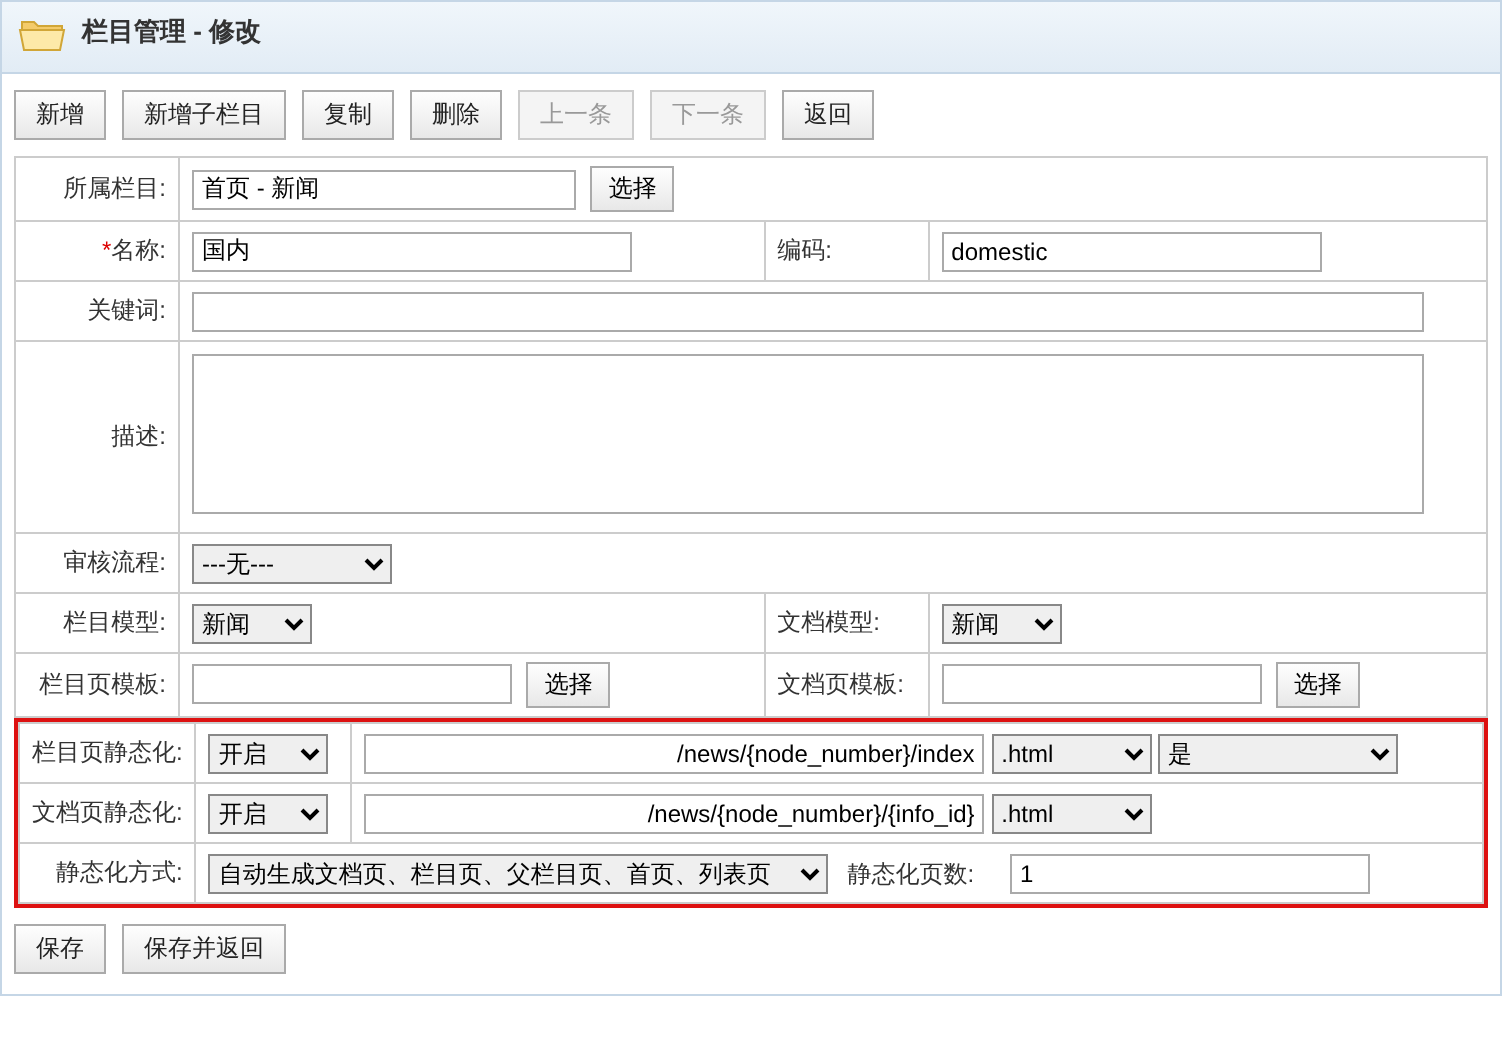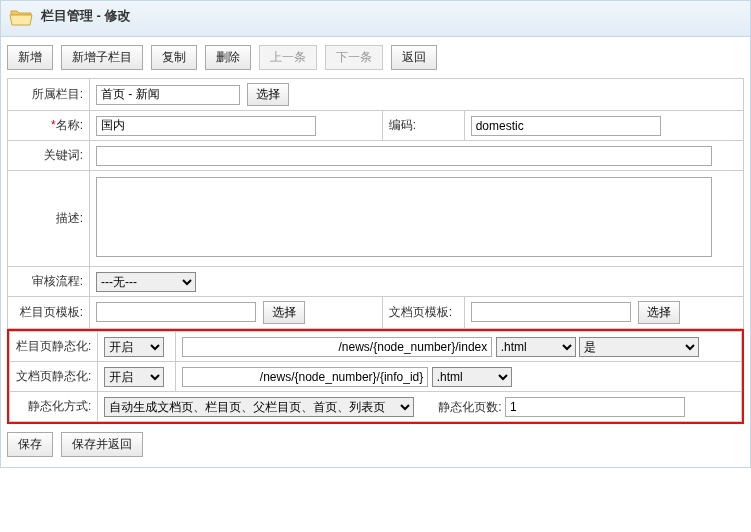--- a/index.html
+++ b/index.html
@@ -51,21 +51,21 @@
       <button class="btn" disabled="">下一条</button>
       <button class="btn">返回</button>
     </div>
 
     <table class="form">
 
       <tbody>
           <tr>
         <td class="lab">所属栏目:</td>
         <td colspan="4">
-          <input type="text" style="width: 144px;" value="首页 - 新闻">
+          <input type="text" style="width: 192px;" value="首页 - 新闻">
           <button class="sbtn">选择</button>
         </td>
       </tr>
 
       <tr>
         <td class="lab"><span class="req">*</span><span>名称:</span></td>
         <td colspan="2">
           <input type="text" style="width: 220px;" value="国内">
         </td>
         <td class="lab2">编码:</td>
@@ -91,20 +91,34 @@
 
       <tr>
         <td class="lab">审核流程:</td>
         <td colspan="4">
           <select style="width:100px">
             <option>---无---</option>
           </select>
         </td>
       </tr>
 
+      <tr>
+        <td class="lab">栏目模型:</td>
+        <td colspan="2">
+          <select style="width:60px">
+            <option>新闻</option>
+          </select>
+        </td>
+        <td class="lab2">文档模型:</td>
+        <td>
+          <select style="width:60px">
+            <option>新闻</option>
+          </select>
+        </td>
+      </tr>
 
       <tr>
         <td class="lab">栏目页模板:</td>
         <td colspan="2">
           <input type="text" style="width: 160px;" value="">
           <button class="sbtn">选择</button>
         </td>
         <td class="lab2">文档页模板:</td>
         <td>
           <input type="text" style="width: 160px;" value="">
@@ -127,30 +141,30 @@
             <select style="width:80px"><option>.html</option></select>
             <select style="width:120px"><option>是</option></select>
           </td>
         </tr>
         <tr>
           <td class="lab">文档页静态化:</td>
           <td>
             <select style="width:60px"><option>开启</option></select>
           </td>
           <td>
-            <input type="text" style="width: 246px; text-align: right;" value="/news/{node_number}/{info_id}">
+            <input type="text" style="width: 310px; text-align: right;" value="/news/{node_number}/{info_id}">
             <select style="width:80px"><option>.html</option></select>
           </td>
         </tr>
         <tr>
           <td class="lab">静态化方式:</td>
           <td colspan="2">
             <select style="width:310px"><option>自动生成文档页、栏目页、父栏目页、首页、列表页</option></select>
             <span class="spacer-col"></span>
-            <span style="display:inline-block;width:78px;text-align:right;margin-left:6px">静态化页数:</span>
+            <span style="display:inline-block;width:78px;text-align:left;margin-left:6px">静态化页数:</span>
             <input type="text" style="width: 180px;" value="1">
           </td>
         </tr>
       </tbody>
         </table>
     </div>
 
     <div class="footer">
       <button class="btn">保存</button>
       <button class="btn">保存并返回</button>

